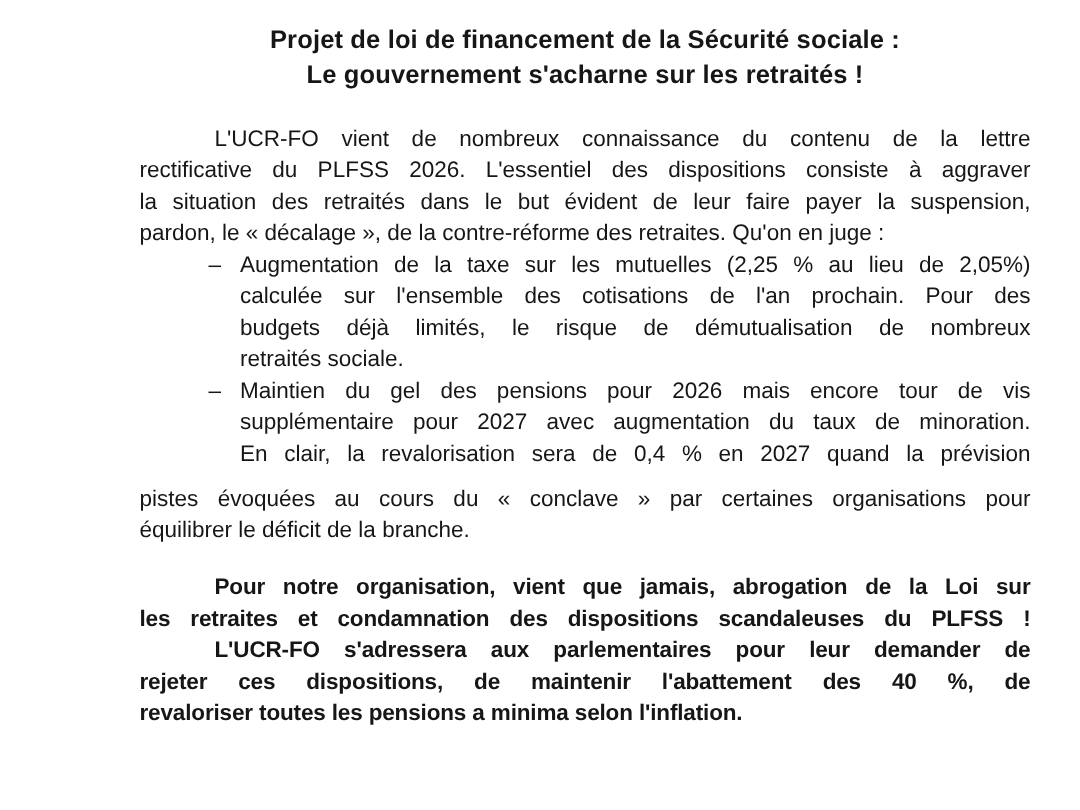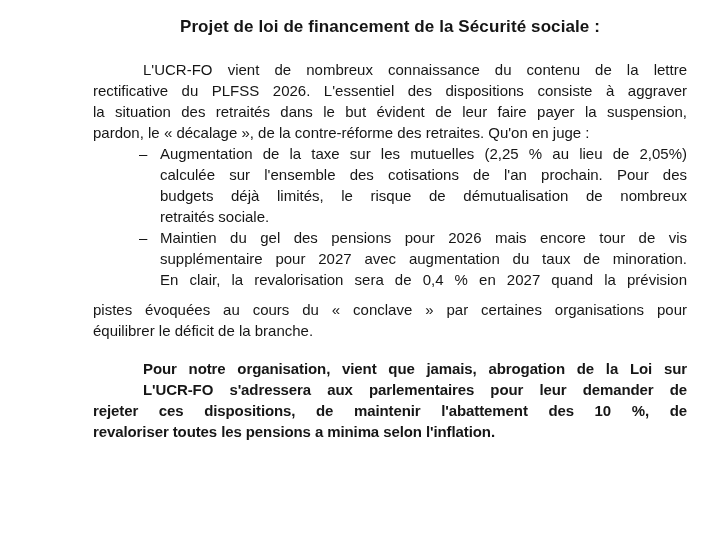--- a/index.html
+++ b/index.html
@@ -61,20 +61,21 @@
   }
   .gap-small { margin-top: 9px; }
   .gap-large { margin-top: 17px; }
 </style>
 </head>
 <body>
 
 <div class="page">
   <div class="title">
     <div>Projet de loi de financement de la Sécurité sociale :</div>
+    <div>Le gouvernement s'acharne sur les retraités !</div>
   </div>
   <div class="doc-body">
       <div class="paragraph">
         <div class="line first">L'UCR-FO vient de nombreux connaissance du contenu de la lettre</div>
         <div class="line">rectificative du PLFSS 2026. L'essentiel des dispositions consiste à aggraver</div>
         <div class="line">la situation des retraités dans le but évident de leur faire payer la suspension,</div>
         <div class="line last">pardon, le « décalage », de la contre-réforme des retraites. Qu'on en juge :</div>
       </div>
       <div class="bullet">
         <span class="marker">–</span>
@@ -88,20 +89,21 @@
         <div class="line">Maintien du gel des pensions pour 2026 mais encore tour de vis</div>
         <div class="line">supplémentaire pour 2027 avec augmentation du taux de minoration.</div>
         <div class="line">En clair, la revalorisation sera de 0,4 % en 2027 quand la prévision</div>
       </div>
       <div class="paragraph gap-small">
         <div class="line">pistes évoquées au cours du « conclave » par certaines organisations pour</div>
         <div class="line last">équilibrer le déficit de la branche.</div>
       </div>
       <div class="paragraph bold gap-large">
         <div class="line first">Pour notre organisation, vient que jamais, abrogation de la Loi sur</div>
+        <div class="line">les retraites et condamnation des dispositions scandaleuses du PLFSS !</div>
       </div>
       <div class="paragraph bold">
         <div class="line first">L'UCR-FO s'adressera aux parlementaires pour leur demander de</div>
-        <div class="line">rejeter ces dispositions, de maintenir l'abattement des 10 %, de</div>
+        <div class="line">rejeter ces dispositions, de maintenir l'abattement des 40 %, de</div>
         <div class="line last">revaloriser toutes les pensions a minima selon l'inflation.</div>
       </div>
     </div>
 </div>
 
 </body></html>

